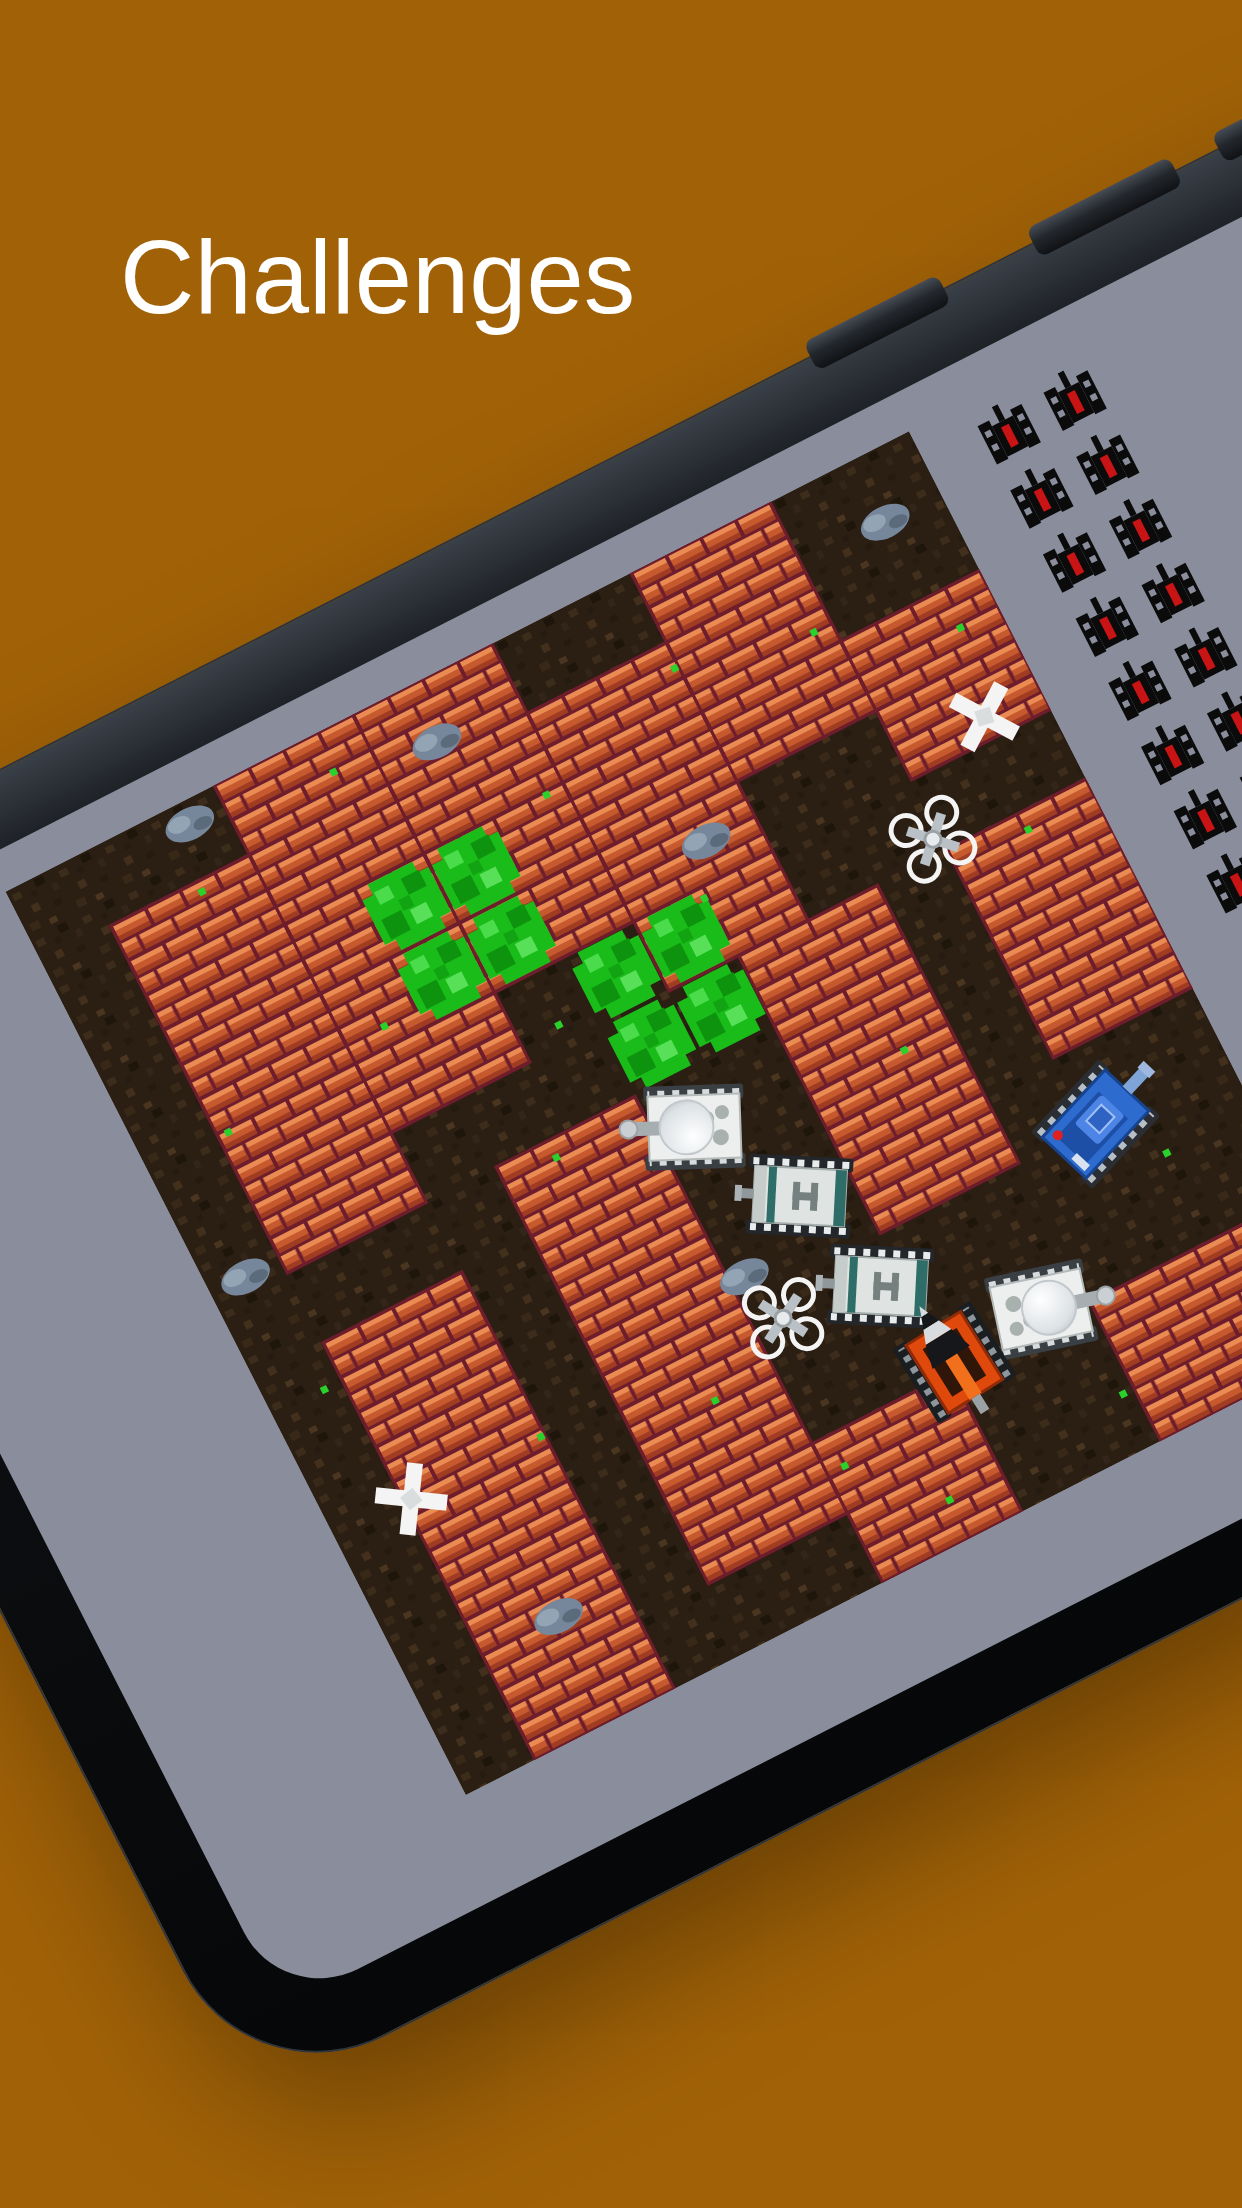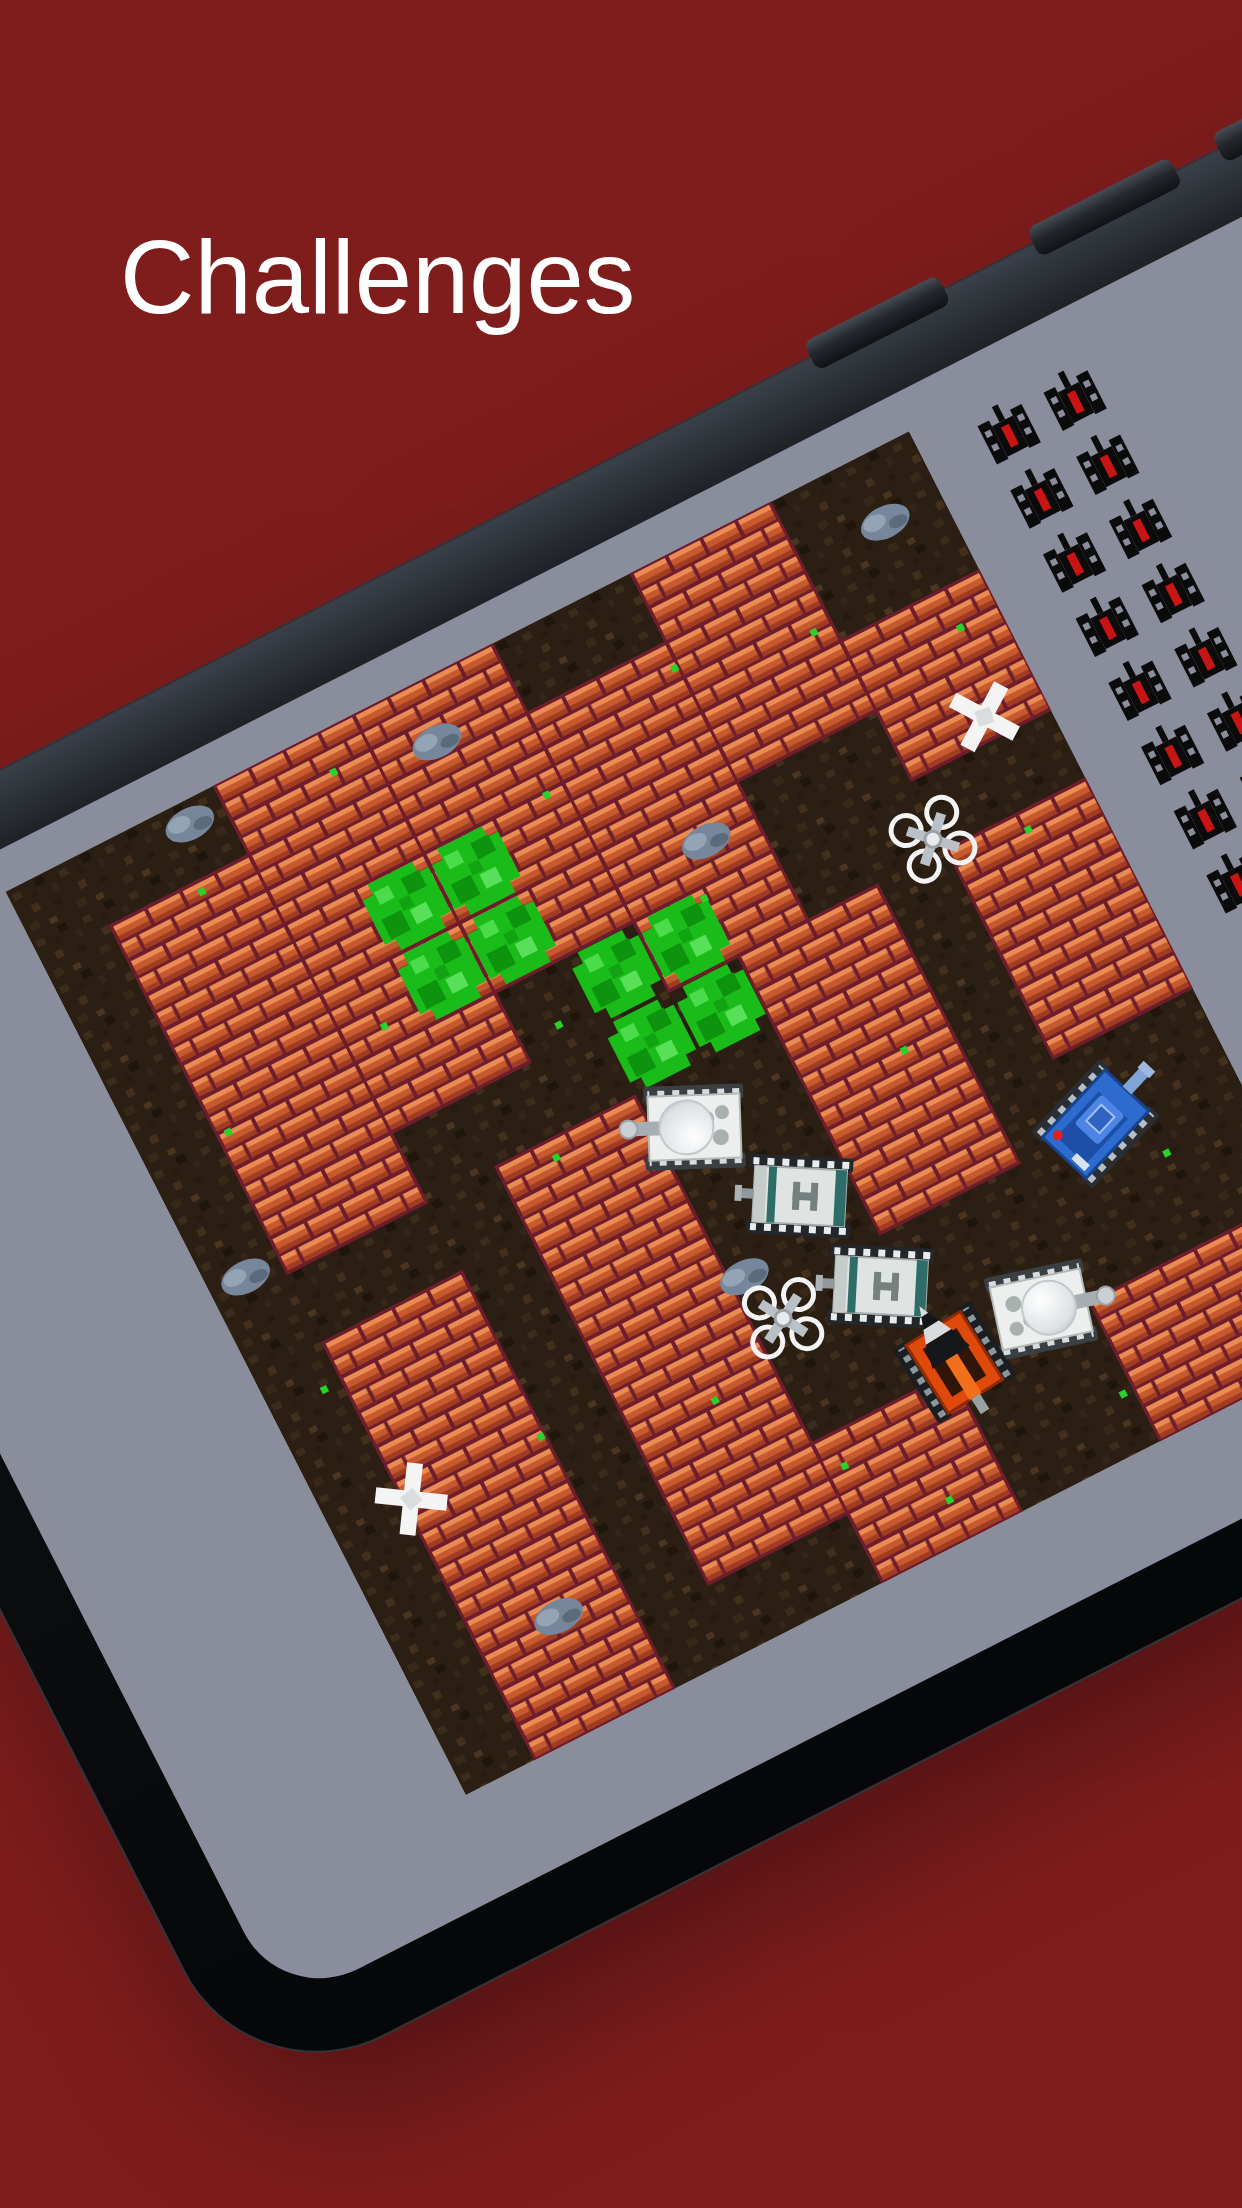--- a/index.html
+++ b/index.html
@@ -1,17 +1,17 @@
 <!DOCTYPE html>
 <html><head>
 <meta charset="utf-8">
 <style>
   html,body{margin:0;padding:0;background:#333;}
   .stage{position:relative;width:1242px;height:2208px;overflow:hidden;
-         font-family:"Liberation Sans",sans-serif;background:#7f1d1d;}
+         font-family:"Liberation Sans",sans-serif;background:#a16207;}
   .page-title{position:absolute;left:120px;top:150px;font-size:103px;line-height:1.15;
               font-weight:400;color:#FFFFFF;letter-spacing:0;}
   
   .phone{position:absolute;left:-198px;top:235px;width:2800px;height:1300px;
          transform:rotate(-27deg);border-radius:150px;
          background:linear-gradient(180deg,#3A4048 0%,#1B1E23 6%,#0D0F12 34%,#060708 100%);
          border:2px solid #2E343B;
          box-shadow:0 60px 140px rgba(0,0,0,.35);}
   .phone-btn{position:absolute;top:-17px;height:32px;border-radius:9px;
              background:linear-gradient(180deg,#464C55 0%,#23272C 45%,#101215 100%);}

